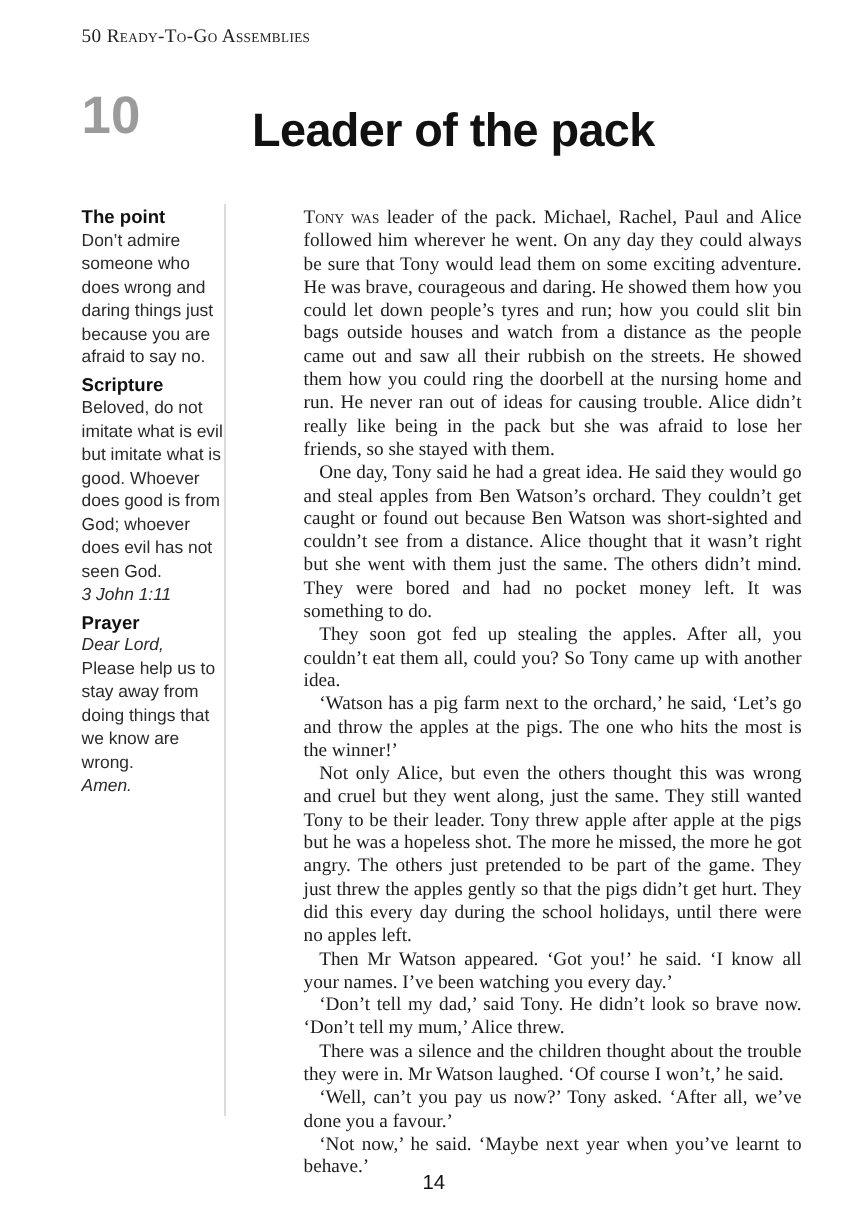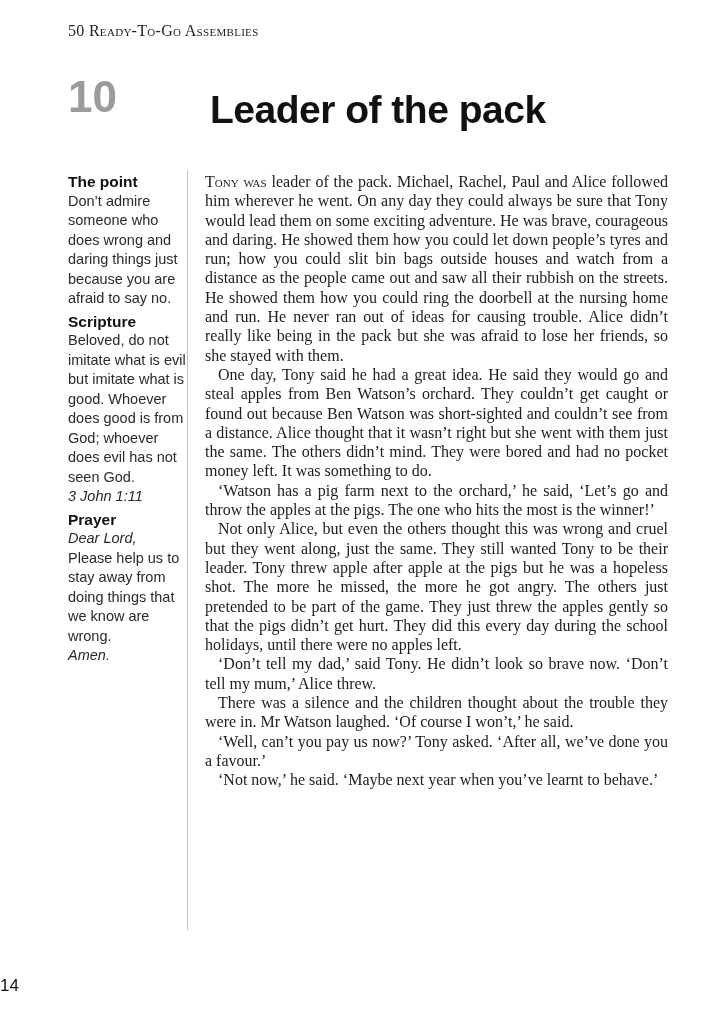--- a/index.html
+++ b/index.html
@@ -35,20 +35,21 @@
   }
   .divider {
     position:absolute; left:187px; top:170px;
     width:1px; height:760px;
     background:#c4c4c4;
   }
   .content {
     position:absolute; left:68px; top:172px;
     width:600px;
     display:flex;
+    gap:48px;
   }
   .sidebar {
     width:119px; flex:none;
     font-family:"Liberation Sans", sans-serif;
     font-size:14.5px;
     line-height:19.5px;
     color:#2a2a2a;
   }
   .sidebar .section + .section { margin-top:3px; }
   .sidebar .heading {
@@ -63,20 +64,21 @@
     font-size:16px;
     line-height:19.3px;
     text-align:justify;
   }
   .main p { margin:0; text-indent:13px; }
   .main p.first { text-indent:0; }
   .sc { font-variant:small-caps; }
   .page-number {
     position:absolute; top:976px; left:0;
     width:723px;
+    text-align:center;
     font-family:"Liberation Sans", sans-serif;
     font-size:17px;
     color:#111;
   }
 </style>
 </head>
 <body>
 
 <div class="running-header">50 Ready-To-Go Assemblies</div>
 
@@ -101,22 +103,24 @@
       <div class="heading">Prayer</div>
       <div class="bold-italic">Dear Lord,</div>
       <div>Please help us to stay away from doing things that we know are wrong.</div>
       <div class="bold-italic">Amen.</div>
     </div>
   </div>
 
   <div class="main">
     <p class="first"><span class="sc">Tony was</span> <span>leader of the pack. Michael, Rachel, Paul and Alice followed him wherever he went. On any day they could always be sure that Tony would lead them on some exciting adventure. He was brave, courageous and daring. He showed them how you could let down people’s tyres and run; how you could slit bin bags outside houses and watch from a distance as the people came out and saw all their rubbish on the streets. He showed them how you could ring the doorbell at the nursing home and run. He never ran out of ideas for causing trouble. Alice didn’t really like being in the pack but she was afraid to lose her friends, so she stayed with them.</span></p>
     <p>One day, Tony said he had a great idea. He said they would go and steal apples from Ben Watson’s orchard. They couldn’t get caught or found out because Ben Watson was short-sighted and couldn’t see from a distance. Alice thought that it wasn’t right but she went with them just the same. The others didn’t mind. They were bored and had no pocket money left. It was something to do.</p>
+    <p>They soon got fed up stealing the apples. After all, you couldn’t eat them all, could you? So Tony came up with another idea.</p>
     <p>‘Watson has a pig farm next to the orchard,’ he said, ‘Let’s go and throw the apples at the pigs. The one who hits the most is the winner!’</p>
     <p>Not only Alice, but even the others thought this was wrong and cruel but they went along, just the same. They still wanted Tony to be their leader. Tony threw apple after apple at the pigs but he was a hopeless shot. The more he missed, the more he got angry. The others just pretended to be part of the game. They just threw the apples gently so that the pigs didn’t get hurt. They did this every day during the school holidays, until there were no apples left.</p>
+    <p>Then Mr Watson appeared. ‘Got you!’ he said. ‘I know all your names. I’ve been watching you every day.’</p>
     <p>‘Don’t tell my dad,’ said Tony. He didn’t look so brave now. ‘Don’t tell my mum,’ Alice threw.</p>
     <p>There was a silence and the children thought about the trouble they were in. Mr Watson laughed. ‘Of course I won’t,’ he said.</p>
     <p>‘Well, can’t you pay us now?’ Tony asked. ‘After all, we’ve done you a favour.’</p>
     <p>‘Not now,’ he said. ‘Maybe next year when you’ve learnt to behave.’</p>
   </div>
 
 </div>
 
 <div class="page-number">14</div>
 

